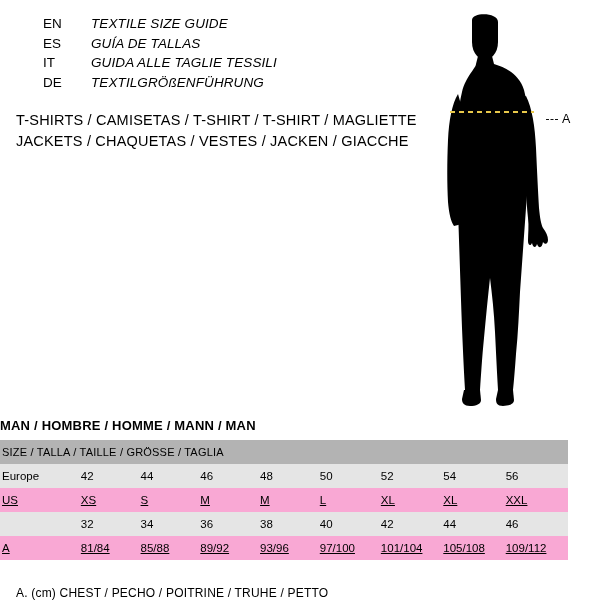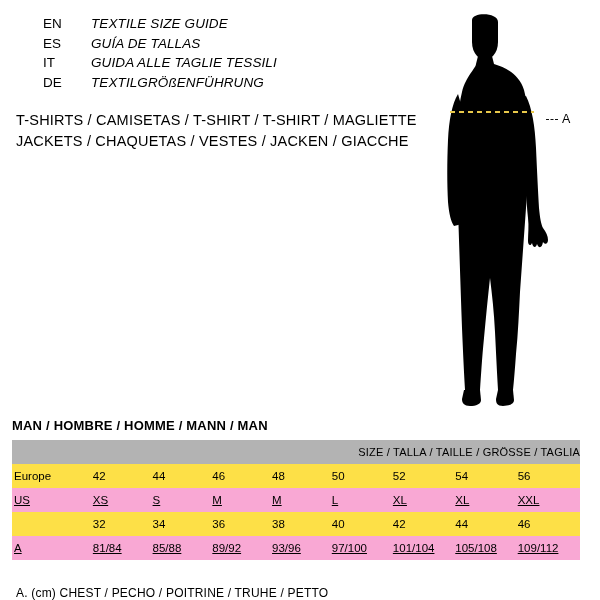--- a/index.html
+++ b/index.html
@@ -82,21 +82,21 @@
     position: absolute;
     left: 126px;
     top: 107px;
     width: 12px;
     border-top: 1.5px dashed #111;
   }
 
   
   .table-section {
     position: absolute;
-    left: 12px;
+    left: 0;
     top: 418px;
     width: 568px;
   }
   .man-title {
     font-size: 13px;
     font-weight: bold;
     letter-spacing: 0.2px;
     margin-bottom: 7px;
   }
   table.size-table {
@@ -106,24 +106,23 @@
   }
   table.size-table td {
     padding: 3px 0 3px 0;
     vertical-align: middle;
     height: 18px;
   }
   .row-header td {
     background: #b3b3b3;
     font-size: 11px;
     letter-spacing: 0.2px;
-    text-align: right;
   }
   .row-shade td {
-    background: #fde047;
+    background: #e5e5e5;
   }
   .row-plain td {
     background: #f9a8d4;
     text-decoration: underline;
   }
   .col-label {
     width: 90px;
     padding-left: 2px !important;
   }
   .col-val {

